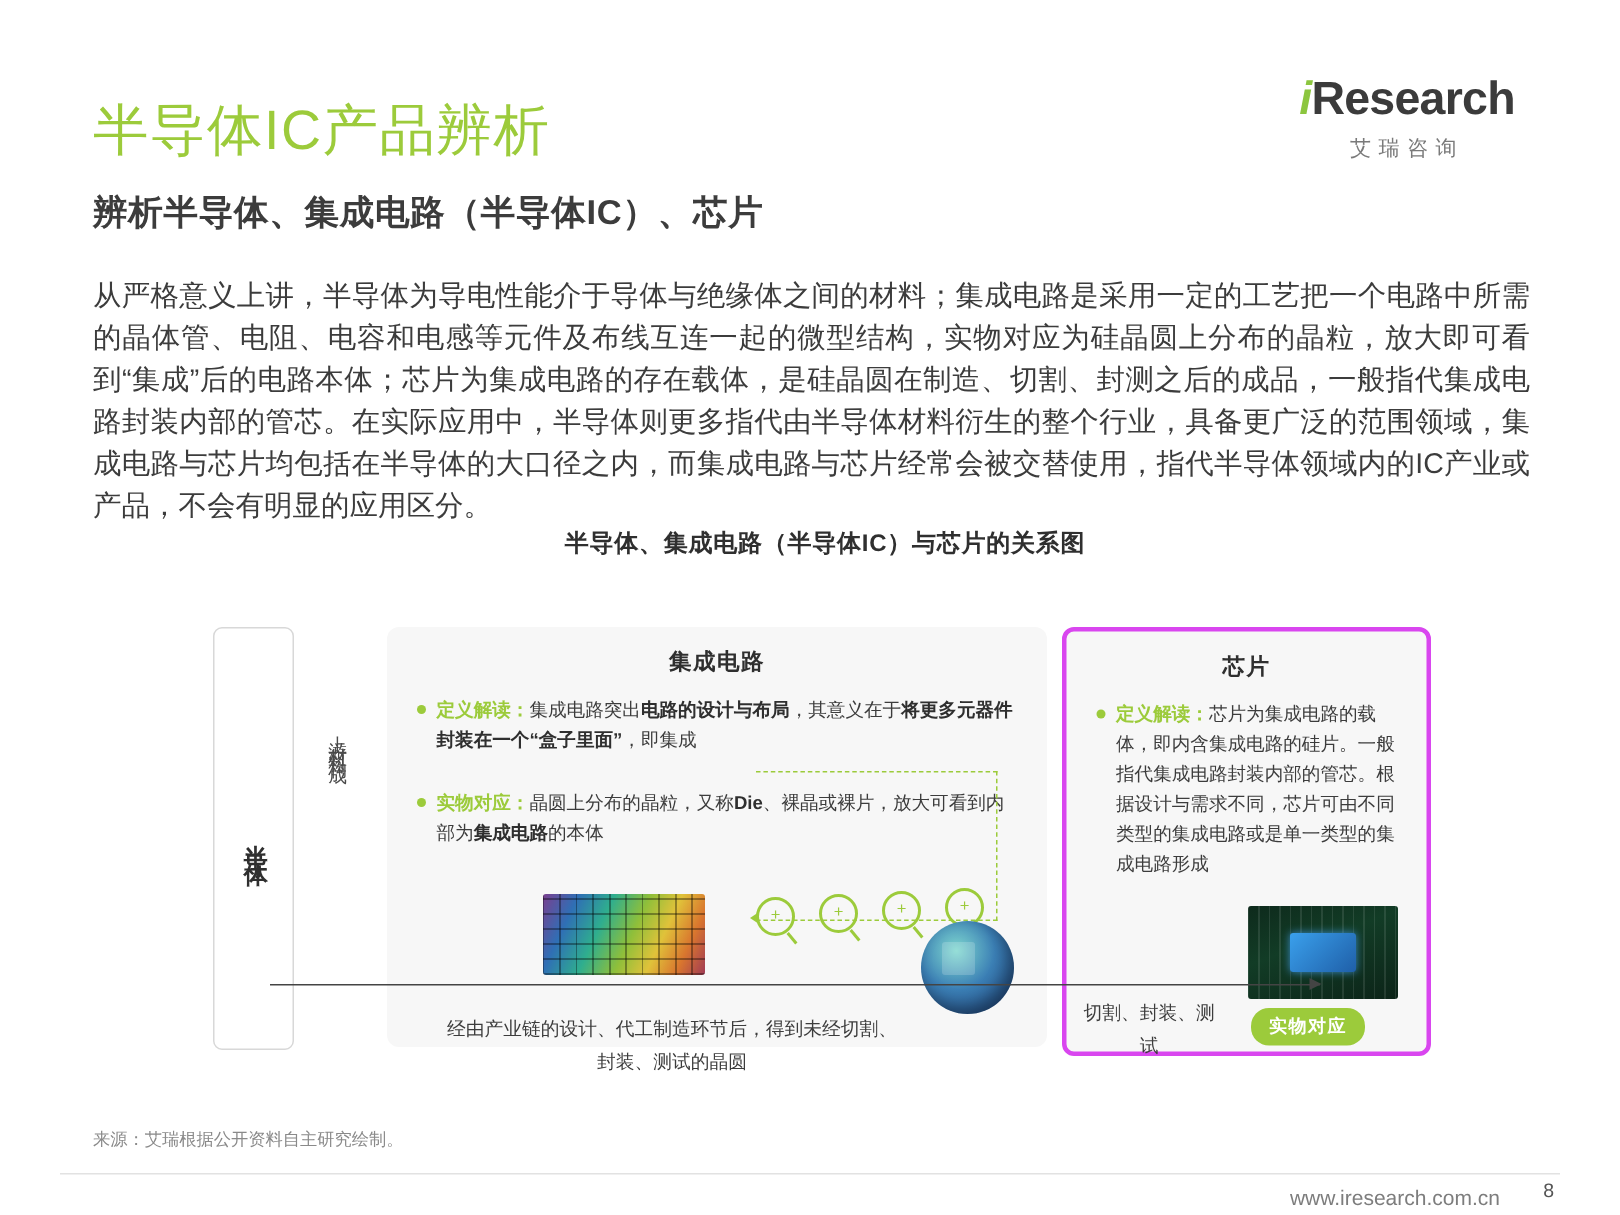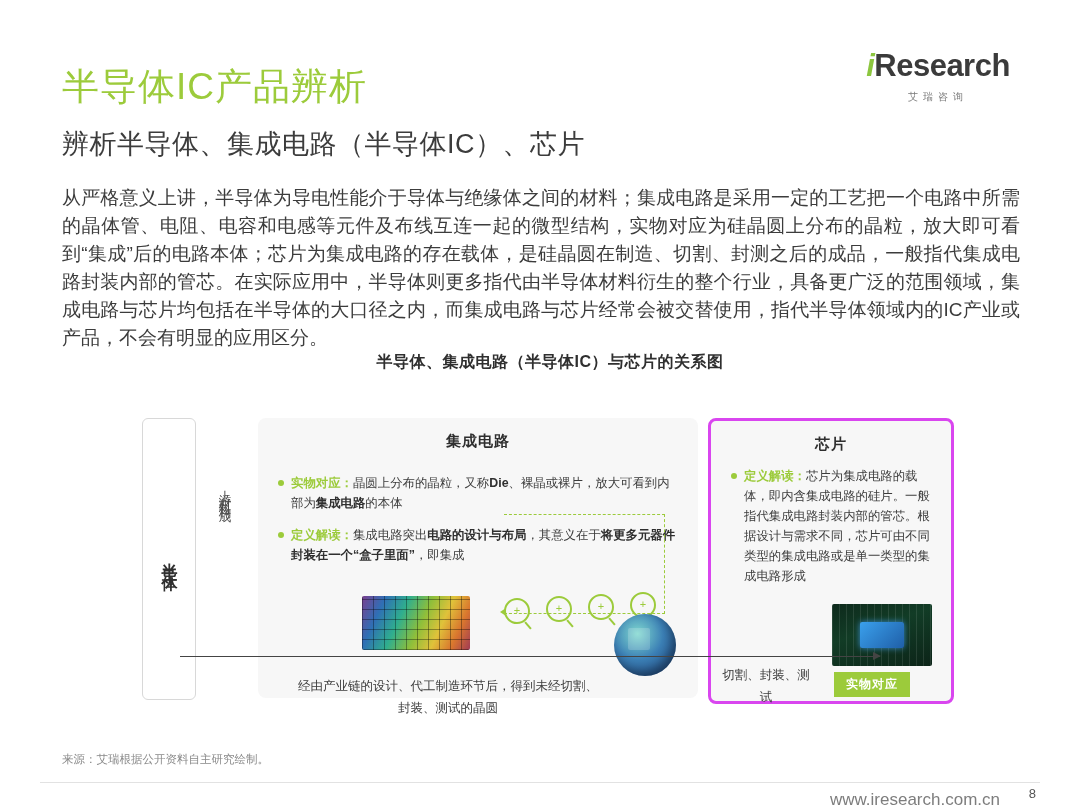--- a/index.html
+++ b/index.html
@@ -36,41 +36,42 @@
     line-height: 1;
     color: #3b3b3b;
   }
   .logo-main .i {
     color: #8cc63f;
     font-style: italic;
     font-weight: bold;
   }
   .logo-sub {
     margin-top: 9px;
-    font-size: 10px;
+    font-size: 14px;
     letter-spacing: 5px;
     color: #7a7a7a;
   }
 
   .title-main {
     position: absolute;
     left: 62px;
     top: 62px;
     font-size: 37px;
     color: #9ccb3b;
     letter-spacing: 1px;
     font-family: "Liberation Sans", sans-serif;
   }
   .title-sub {
     position: absolute;
     left: 62px;
     top: 126px;
-    font-size: 27px;
+    font-size: 23px;
     color: #3c3c3c;
     letter-spacing: 0.5px;
+    font-weight: bold;
   }
 
   .body-text {
     position: absolute;
     left: 62px;
     top: 184px;
     width: 958px;
     font-size: 19px;
     line-height: 28px;
     color: #3c3c3c;
@@ -295,21 +296,21 @@
 
   .tag-green {
     position: absolute;
     left: 714px;
     top: 254px;
     background: #9ccb3b;
     color: #fff;
     font-size: 12px;
     font-weight: bold;
     padding: 4px 12px;
-    border-radius: 0;
+    border-radius: 12px;
     letter-spacing: 1px;
   }
 
   .base-arrow {
     position: absolute;
     left: 60px;
     top: 238px;
     width: 700px;
     height: 1px;
     background: #444;
@@ -367,21 +368,21 @@
     position: absolute;
     left: 62px;
     top: 828px;
     font-size: 11.5px;
     color: #7d7d7d;
   }
   .website {
     position: absolute;
     right: 80px;
     top: 790px;
-    font-size: 17px;
+    font-size: 14px;
     color: #7d7d7d;
   }
   .pagenum {
     position: absolute;
     right: 44px;
     top: 786px;
     font-size: 13px;
     color: #555;
   }
 </style>
@@ -406,31 +407,31 @@
 
     <div class="box-semicon">
       <div class="vtext">半导体</div>
     </div>
 
     <div class="upstream">上游材料构成</div>
 
     <div class="box-ic">
       <div class="box-head">集成电路</div>
 
+      <div class="bullet-row">
+        <div class="dot"></div>
+        <div class="bullet-text">
+          <span class="lbl">定义解读：</span><span>集成电路突出</span><span class="bold">电路的设计与布局</span><span>，其意义在于</span><span class="bold">将更多元器件封装在一个“盒子里面”</span><span>，即集成</span>
+        </div>
+      </div>
+
       <div class="bullet-row" style="margin-top:22px;">
         <div class="dot"></div>
         <div class="bullet-text">
           <span class="lbl">实物对应：</span><span>晶圆上分布的晶粒，又称</span><span class="bold">Die</span><span>、裸晶或裸片，放大可看到内部为</span><span class="bold">集成电路</span><span>的本体</span>
-        </div>
-      </div>
-
-      <div class="bullet-row">
-        <div class="dot"></div>
-        <div class="bullet-text">
-          <span class="lbl">定义解读：</span><span>集成电路突出</span><span class="bold">电路的设计与布局</span><span>，其意义在于</span><span class="bold">将更多元器件封装在一个“盒子里面”</span><span>，即集成</span>
         </div>
       </div>
     </div>
 
     <div class="dashed-box"></div>
     <div class="dashed-arrow"></div>
 
     <div class="wafer-photo"></div>
 
     <div class="magnifiers">

